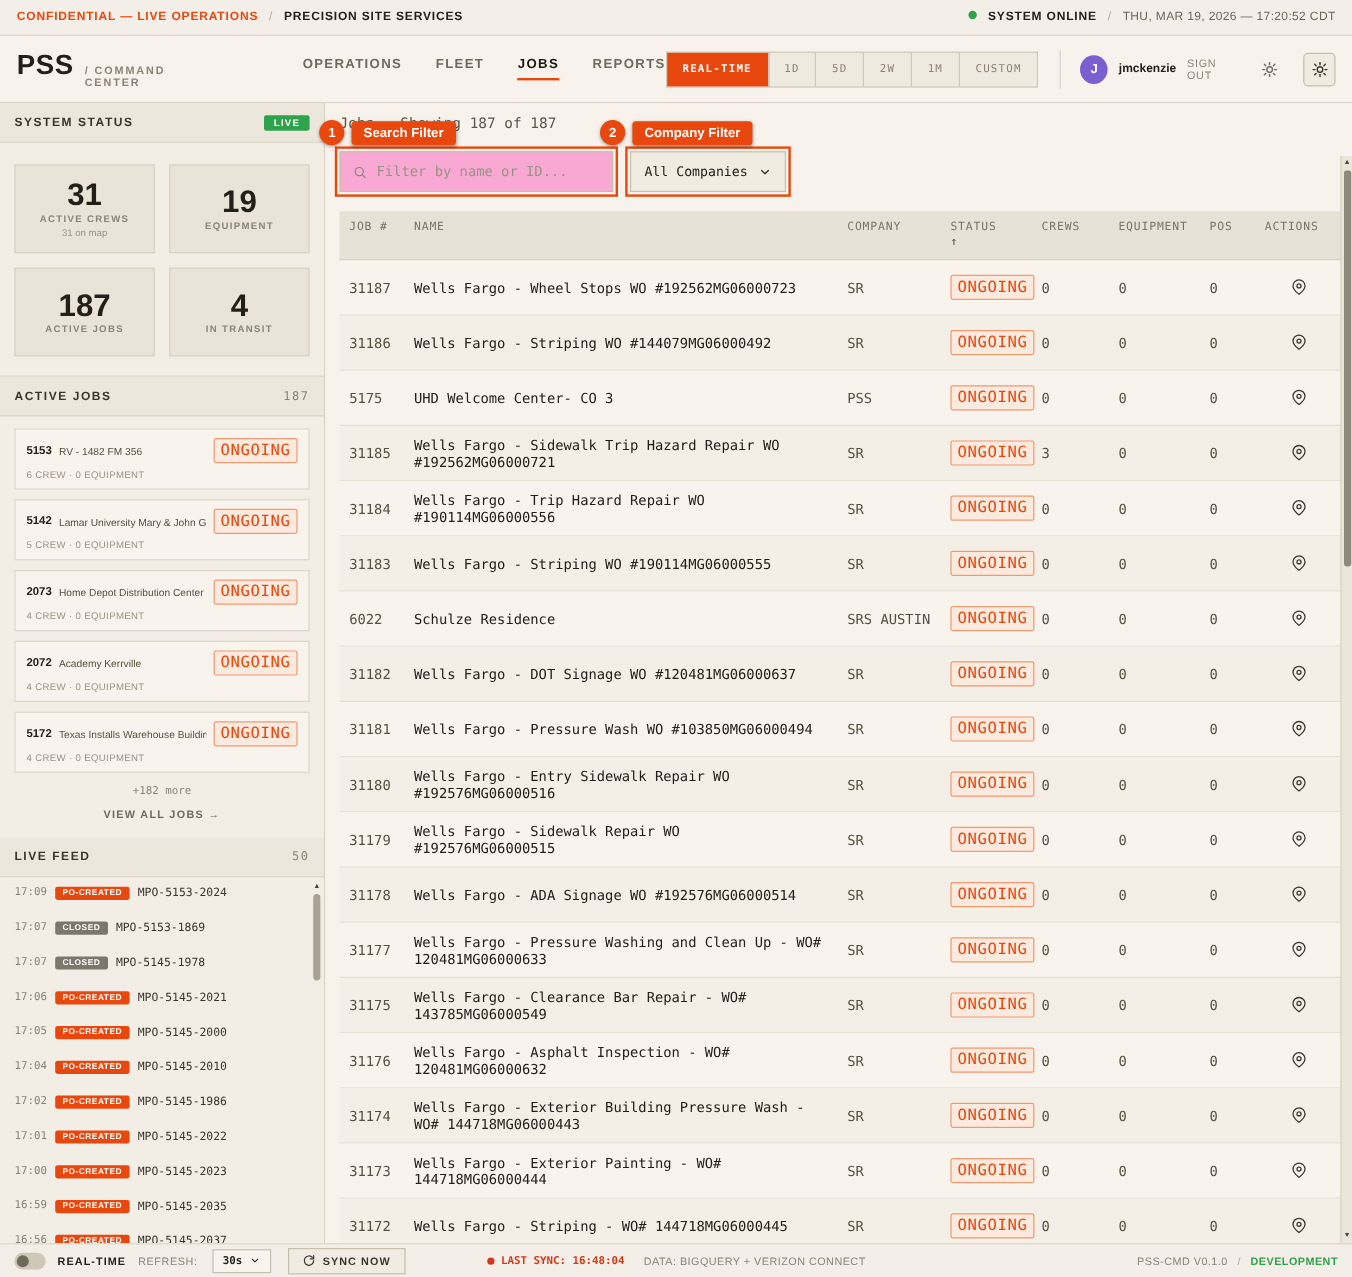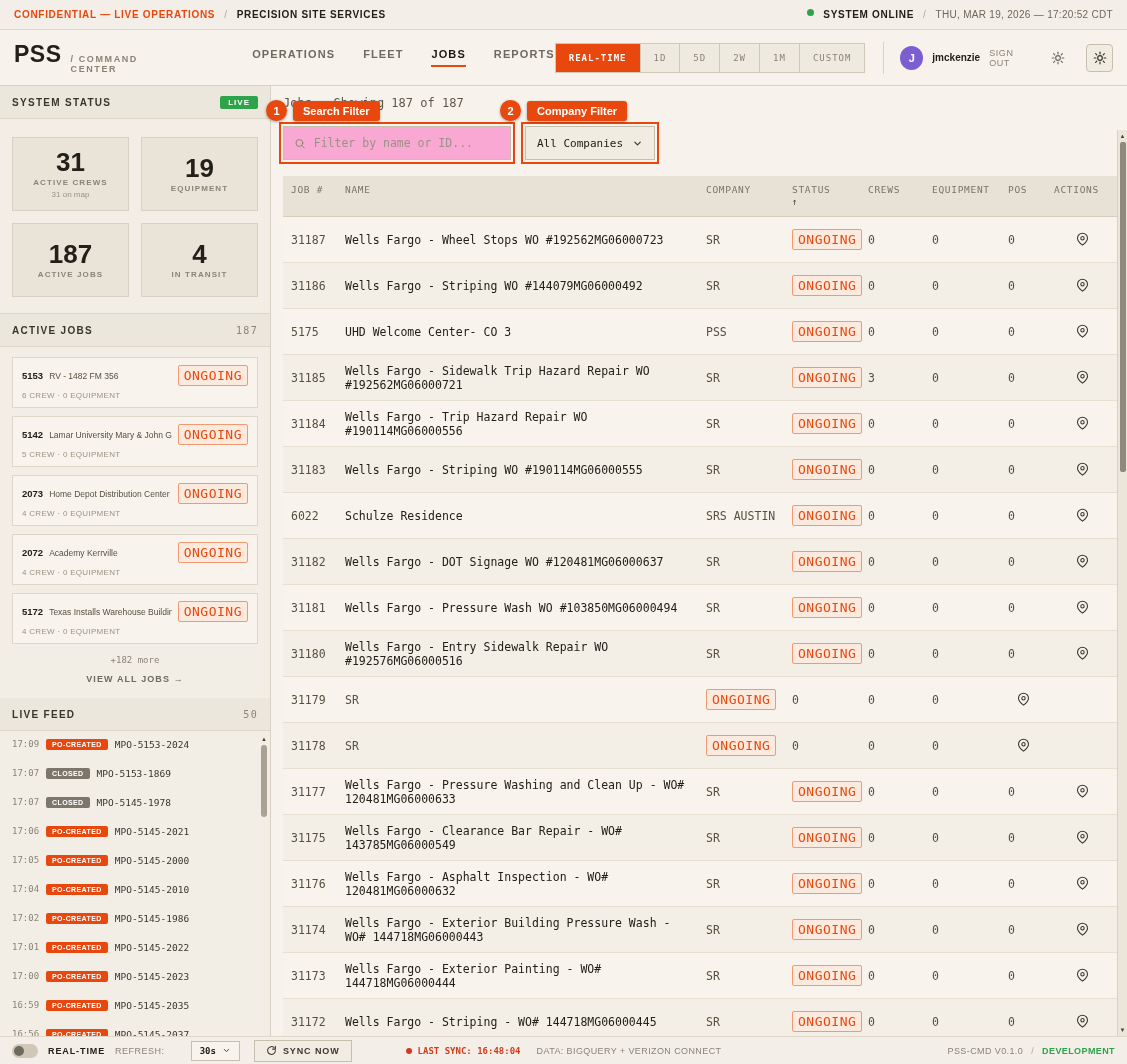--- a/index.html
+++ b/index.html
@@ -111,21 +111,21 @@
   .vs-spacer{flex:1}
 
   
   .footer{position:absolute;left:0;right:0;bottom:0;height:28px;background:#f3efe8;border-top:1px solid #ddd6c9;
     display:flex;align-items:center;padding:0 12px;gap:10px}
   .switch{width:26px;height:14px;border-radius:8px;background:#cfc8b9;position:relative;flex:0 0 auto;cursor:pointer}
   .switch::after{content:"";position:absolute;left:2px;top:2px;width:10px;height:10px;border-radius:50%;background:#6f6a5e}
   .ft-label{font-size:9px;font-weight:bold;letter-spacing:.9px}
   .ft-dim{font-size:9px;color:#8a8476;letter-spacing:.5px}
   .ft-select{height:20px;border:1px solid #c6bfae;background:#f8f4ed;display:flex;align-items:center;gap:6px;padding:0 8px;cursor:pointer;
-    font-family:"DejaVu Sans Mono","Liberation Mono",monospace;font-size:9px;font-weight:bold;color:#23201a;margin-left:16px}
+    font-family:"DejaVu Sans Mono","Liberation Mono",monospace;font-size:9px;font-weight:bold;color:#23201a;margin-left:2px}
   .ft-btn{height:22px;border:1px solid #c6bfae;background:#f1ece1;display:flex;align-items:center;gap:6px;padding:0 11px;cursor:pointer;
     font-size:9px;font-weight:bold;letter-spacing:.9px;color:#3a362c;margin-left:4px}
   .ft-center{position:absolute;left:50%;transform:translateX(-50%);display:flex;gap:16px;white-space:nowrap}
   .lastsync{font-family:"DejaVu Sans Mono","Liberation Mono",monospace;font-size:9px;font-weight:bold;color:#d43a1a;display:flex;align-items:center;gap:6px}
   .dot-red{width:6px;height:6px;border-radius:50%;background:#d43a1a}
   .datasource{font-size:9px;color:#8a8476;letter-spacing:.4px}
   .ft-right{margin-left:auto;display:flex;align-items:center;gap:8px;font-size:9px;color:#8a8476;letter-spacing:.4px}
   .dev{color:#2fa24c;font-weight:bold}
 </style>
 </head>
@@ -606,39 +606,41 @@
                 <svg viewBox="0 0 24 24" width="15" height="15" fill="none" stroke="#3a362c" stroke-width="1.7">
                   <path d="M20 10c0 5-8 11-8 11S4 15 4 10a8 8 0 1 1 16 0z"></path>
                   <circle cx="12" cy="10" r="2.7"></circle>
                 </svg>
               </span>
             </div>
           </div>
 
           <div class="trow">
             <div class="td">31179</div>
+            <div class="td td-name">Wells Fargo - Sidewalk Repair WO #192576MG06000515</div>
             <div class="td">SR</div>
             <div class="td">
               <span class="badge-ongoing">ONGOING</span>
             </div>
             <div class="td">0</div>
             <div class="td">0</div>
             <div class="td">0</div>
             <div class="td td-actions">
               <span class="pin">
                 <svg viewBox="0 0 24 24" width="15" height="15" fill="none" stroke="#3a362c" stroke-width="1.7">
                   <path d="M20 10c0 5-8 11-8 11S4 15 4 10a8 8 0 1 1 16 0z"></path>
                   <circle cx="12" cy="10" r="2.7"></circle>
                 </svg>
               </span>
             </div>
           </div>
 
           <div class="trow">
             <div class="td">31178</div>
+            <div class="td td-name">Wells Fargo - ADA Signage WO #192576MG06000514</div>
             <div class="td">SR</div>
             <div class="td">
               <span class="badge-ongoing">ONGOING</span>
             </div>
             <div class="td">0</div>
             <div class="td">0</div>
             <div class="td">0</div>
             <div class="td td-actions">
               <span class="pin">
                 <svg viewBox="0 0 24 24" width="15" height="15" fill="none" stroke="#3a362c" stroke-width="1.7">

